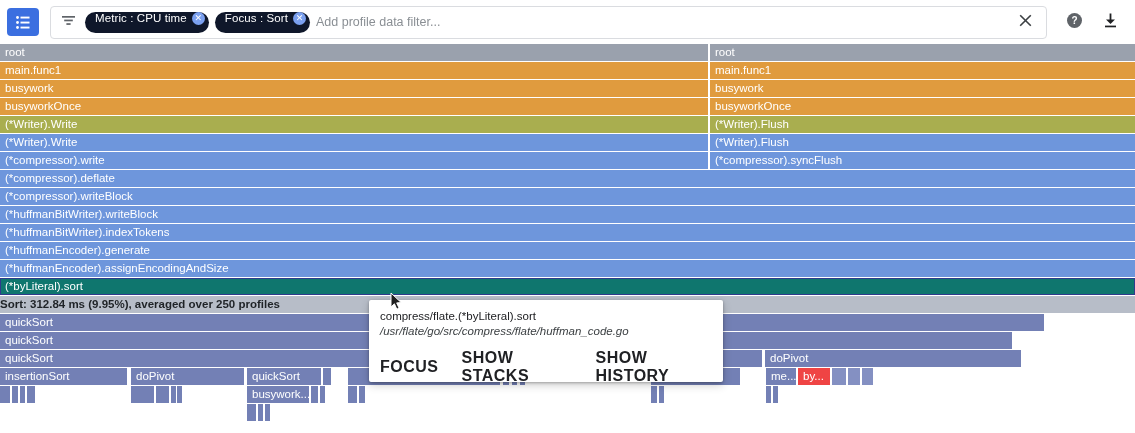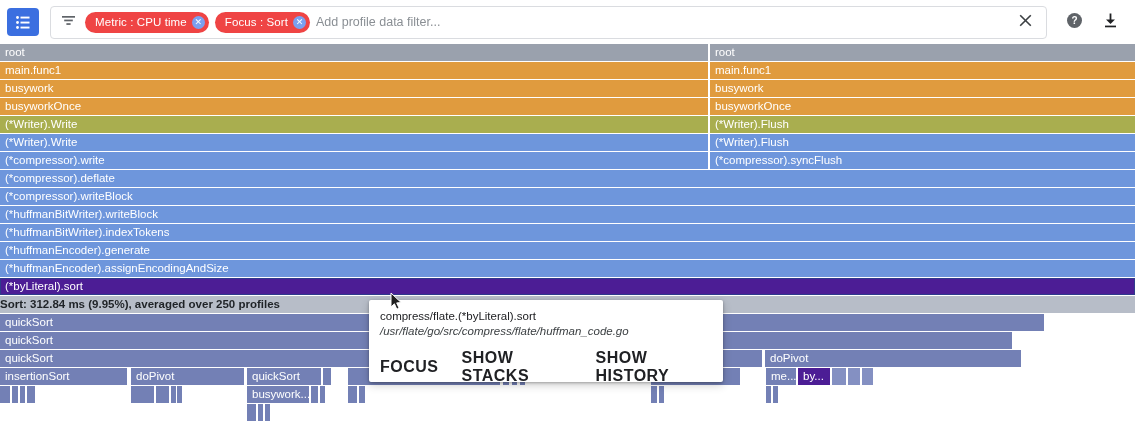--- a/index.html
+++ b/index.html
@@ -38,23 +38,23 @@
     padding: 0 4px 0 0;
     background: #fff;
     min-width: 0;
   }
   .filter-icon {
     width: 34px; height: 31px;
     display: flex; align-items: center; justify-content: center;
     flex: 0 0 auto; cursor: pointer;
   }
   .chip {
-    display: inline-flex; align-items: center;
+    display: inline-flex; 
     height: 21px;
-    background: #ef4444;
+    background: #0f172a;
     color: #fff;
     border-radius: 11px;
     padding: 0 4px 0 10px;
     margin-right: 6px;
     font-size: 11.5px;
     white-space: nowrap;
     flex: 0 0 auto;
     cursor: pointer;
   }
   .chip-label { letter-spacing: .1px; }
@@ -241,39 +241,39 @@
       <div class="frame" style="left: 0px; top: 90px; width: 708px; background: rgb(110, 150, 220);"><span>(*Writer).Write</span></div>
       <div class="frame" style="left: 710px; top: 90px; width: 425px; background: rgb(110, 150, 220);"><span>(*Writer).Flush</span></div>
       <div class="frame" style="left: 0px; top: 108px; width: 708px; background: rgb(110, 150, 220);"><span>(*compressor).write</span></div>
       <div class="frame" style="left: 710px; top: 108px; width: 425px; background: rgb(110, 150, 220);"><span>(*compressor).syncFlush</span></div>
       <div class="frame" style="left: 0px; top: 126px; width: 1135px; background: rgb(110, 150, 220);"><span>(*compressor).deflate</span></div>
       <div class="frame" style="left: 0px; top: 144px; width: 1135px; background: rgb(110, 150, 220);"><span>(*compressor).writeBlock</span></div>
       <div class="frame" style="left: 0px; top: 162px; width: 1135px; background: rgb(110, 150, 220);"><span>(*huffmanBitWriter).writeBlock</span></div>
       <div class="frame" style="left: 0px; top: 180px; width: 1135px; background: rgb(110, 150, 220);"><span>(*huffmanBitWriter).indexTokens</span></div>
       <div class="frame" style="left: 0px; top: 198px; width: 1135px; background: rgb(110, 150, 220);"><span>(*huffmanEncoder).generate</span></div>
       <div class="frame" style="left: 0px; top: 216px; width: 1135px; background: rgb(110, 150, 220);"><span>(*huffmanEncoder).assignEncodingAndSize</span></div>
-      <div class="frame sel" style="left: 0px; top: 234px; width: 1135px; background: #4c1d95;"><span>(*byLiteral).sort</span></div>
+      <div class="frame sel" style="left: 0px; top: 234px; width: 1135px; background: #0f766e;"><span>(*byLiteral).sort</span></div>
     </div>
   <div class="infobar" id="infobar" style="top: 252px; background: rgb(183, 189, 200);">Sort: 312.84 ms (9.95%), averaged over 250 profiles</div>
   <div id="flame-bottom">
       <div class="frame" style="left: 0px; top: 270px; width: 1044px; background: rgb(115, 128, 181);"><span>quickSort</span></div>
       <div class="frame" style="left: 0px; top: 288px; width: 1012px; background: rgb(115, 128, 181);"><span>quickSort</span></div>
       <div class="frame" style="left: 0px; top: 306px; width: 762px; background: rgb(115, 128, 181);"><span>quickSort</span></div>
       <div class="frame" style="left: 765px; top: 306px; width: 256px; background: rgb(115, 128, 181);"><span>doPivot</span></div>
       <div class="frame" style="left: 0px; top: 324px; width: 127px; background: rgb(115, 128, 181);"><span>insertionSort</span></div>
       <div class="frame" style="left: 131px; top: 324px; width: 113px; background: rgb(115, 128, 181);"><span>doPivot</span></div>
       <div class="frame" style="left: 247px; top: 324px; width: 74px; background: rgb(115, 128, 181);"><span>quickSort</span></div>
       <div class="frame" style="left: 323px; top: 324px; width: 8px; background: rgb(115, 128, 181);"></div>
       <div class="frame" style="left: 348px; top: 324px; width: 152px; background: rgb(115, 128, 181);"></div>
       <div class="frame" style="left: 503px; top: 324px; width: 6px; background: rgb(115, 128, 181);"></div>
       <div class="frame" style="left: 512px; top: 324px; width: 5px; background: rgb(115, 128, 181);"></div>
       <div class="frame" style="left: 520px; top: 324px; width: 3px; background: rgb(115, 128, 181);"></div>
       <div class="frame" style="left: 651px; top: 324px; width: 89px; background: rgb(115, 128, 181);"><span>insertionSort</span></div>
       <div class="frame" style="left: 766px; top: 324px; width: 30px; background: rgb(115, 128, 181);"><span>me...</span></div>
-      <div class="frame" style="left: 798px; top: 324px; width: 32px; background: #4c1d95;"><span>by...</span></div>
+      <div class="frame" style="left: 798px; top: 324px; width: 32px; background: #ef4444;"><span>by...</span></div>
       <div class="frame" style="left: 832px; top: 324px; width: 14px; background: rgb(132, 144, 194);"></div>
       <div class="frame" style="left: 848px; top: 324px; width: 12px; background: rgb(132, 144, 194);"></div>
       <div class="frame" style="left: 862px; top: 324px; width: 11px; background: rgb(132, 144, 194);"></div>
       <div class="frame" style="left: 0px; top: 342px; width: 10px; background: rgb(115, 128, 181);"></div>
       <div class="frame" style="left: 12px; top: 342px; width: 6px; background: rgb(115, 128, 181);"></div>
       <div class="frame" style="left: 20px; top: 342px; width: 5px; background: rgb(115, 128, 181);"></div>
       <div class="frame" style="left: 27px; top: 342px; width: 8px; background: rgb(115, 128, 181);"></div>
       <div class="frame" style="left: 131px; top: 342px; width: 23px; background: rgb(115, 128, 181);"></div>
       <div class="frame" style="left: 156px; top: 342px; width: 13px; background: rgb(115, 128, 181);"></div>
       <div class="frame" style="left: 171px; top: 342px; width: 4px; background: rgb(115, 128, 181);"></div>

